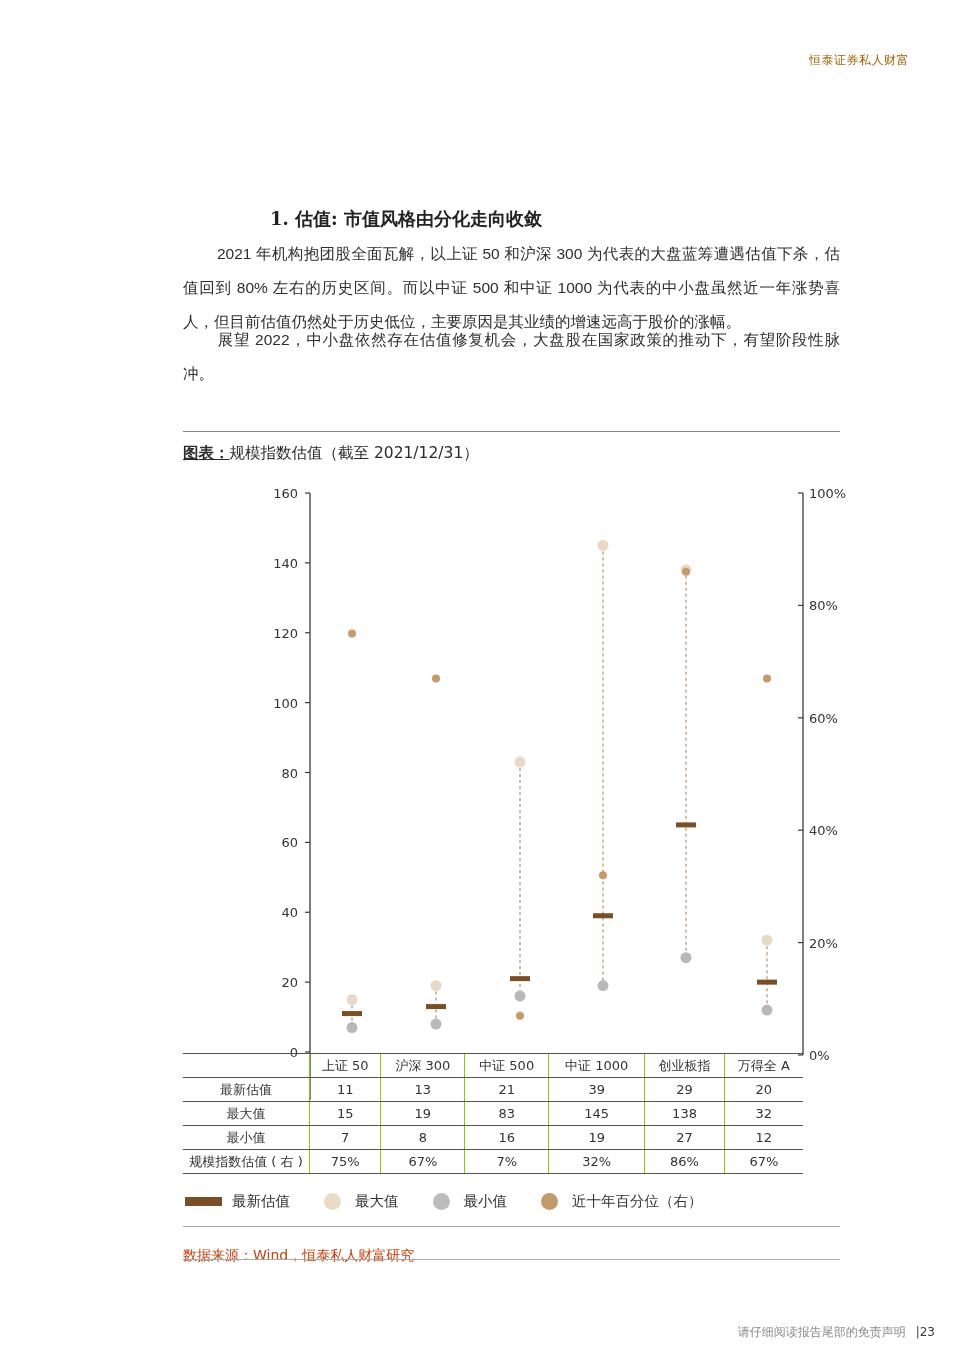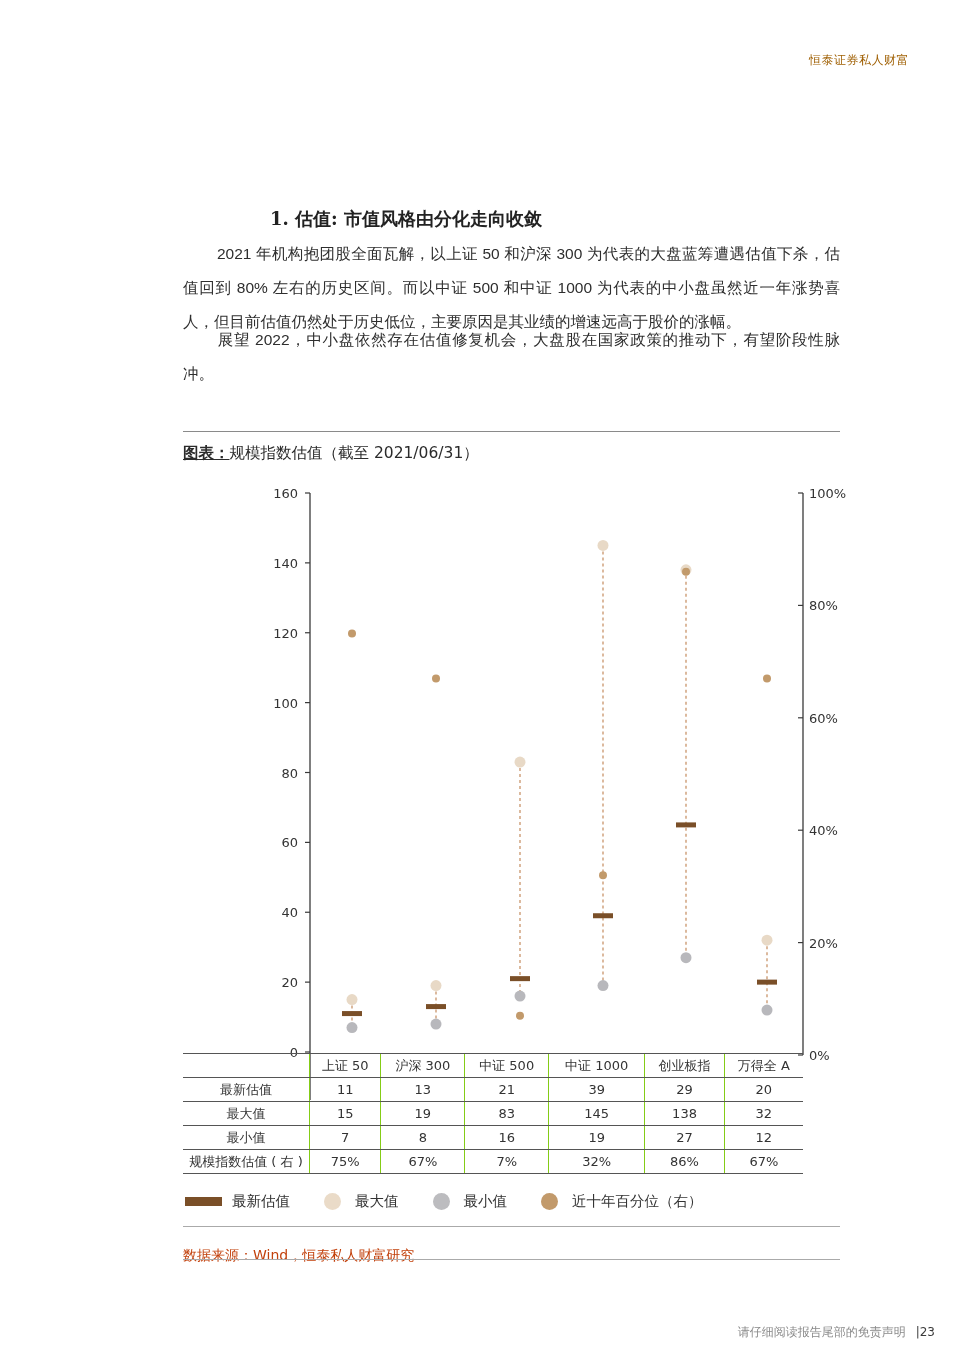--- a/index.html
+++ b/index.html
@@ -35,21 +35,21 @@
 
 <div class="header-brand">恒泰证券私人财富</div>
 
 <div class="section-title">1. 估值: 市值风格由分化走向收敛</div>
 
 <div class="para" style="top:237px;"><span class="indent"></span><span>2021 年机构抱团股全面瓦解，以上证 50 和沪深 300 为代表的大盘蓝筹遭遇估值下杀，估值回到 80% 左右的历史区间。而以中证 500 和中证 1000 为代表的中小盘虽然近一年涨势喜人，但目前估值仍然处于历史低位，主要原因是其业绩的增速远高于股价的涨幅。</span></div>
 <div class="para" style="top:323px;"><span class="indent"></span><span>展望 2022，中小盘依然存在估值修复机会，大盘股在国家政策的推动下，有望阶段性脉冲。</span></div>
 
 <div class="rule" style="top:431px;"></div>
 
-<div class="figure-title"><b>图表：</b><span>规模指数估值（截至 2021/06/31）</span></div>
+<div class="figure-title"><b>图表：</b><span>规模指数估值（截至 2021/12/31）</span></div>
 
 <svg class="chart-svg" width="971" height="1100">
   <g id="axes">
     <line x1="310" y1="493" x2="310" y2="1172" stroke="#3a3a3a" stroke-width="1.3"></line>
     <line x1="803" y1="493" x2="803" y2="1055" stroke="#3a3a3a" stroke-width="1.3"></line>
     <g id="left-ticks">
         <line x1="305" y1="1052" x2="310" y2="1052" stroke="#3a3a3a" stroke-width="1.2"></line>
         <text x="298" y="1057" text-anchor="end" class="tick-label">0</text>
         <line x1="305" y1="982.125" x2="310" y2="982.125" stroke="#3a3a3a" stroke-width="1.2"></line>
         <text x="298" y="987.125" text-anchor="end" class="tick-label">20</text>

